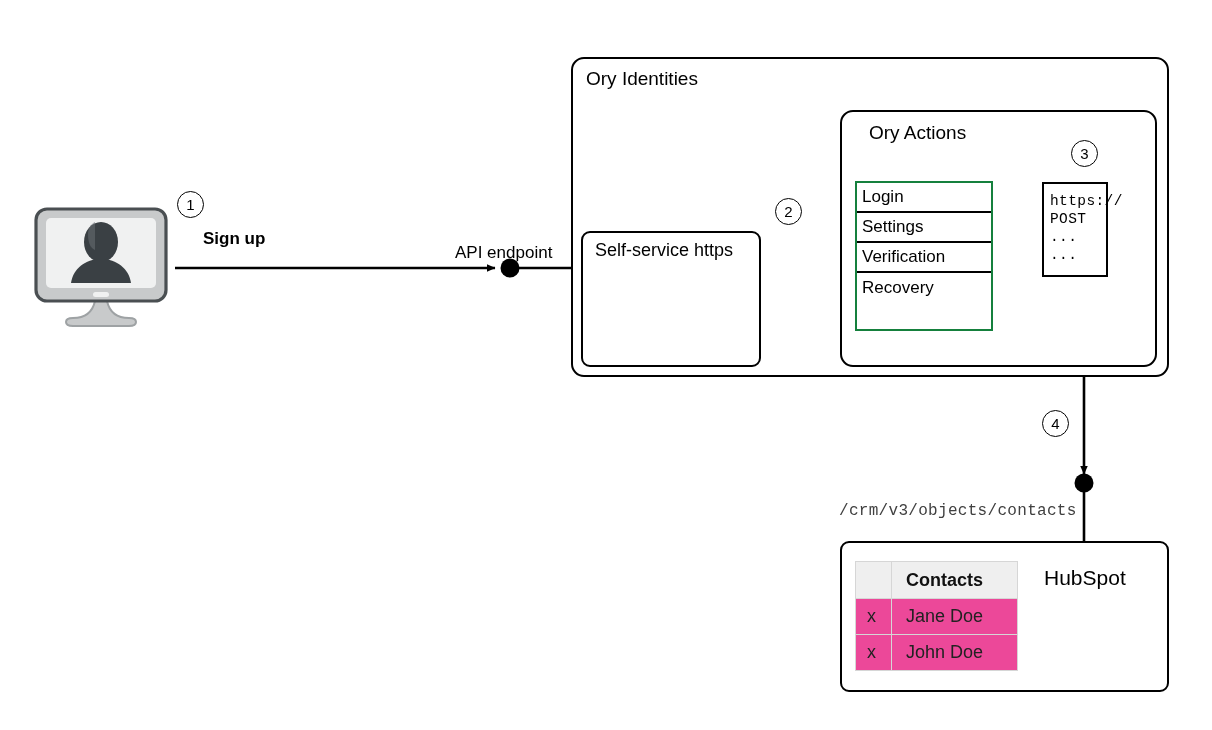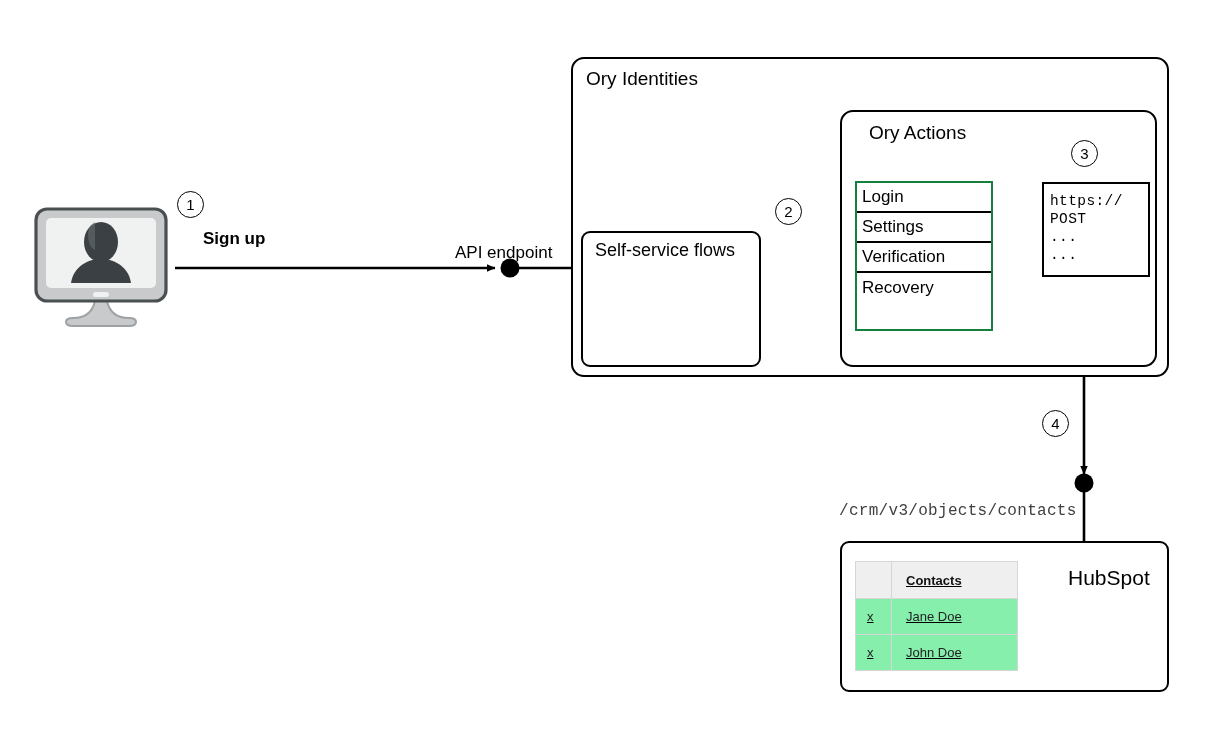--- a/index.html
+++ b/index.html
@@ -107,23 +107,22 @@
     line-height: 18px;
     letter-spacing: 0.4px;
     white-space: pre;
     color: #000000;
   }
 
   
   .hs-table {
     position: absolute;
     border-collapse: collapse;
-    background: #86efac;
-    font-size: 13px;
-    text-decoration: underline;
+    background: #ec4899;
+    font-size: 18px;
   }
   .hs-table td, .hs-table th {
     border: 1px solid #d6d6d6;
     box-sizing: border-box;
     text-align: left;
     font-weight: normal;
     color: #222222;
   }
   .hs-head td, .hs-head th {
     background: #efefef;
@@ -194,49 +193,49 @@
   <div class="badge" style="left:177px; top:191px;">1</div>
 
   <div class="label" style="left:203px; top:229px;font-weight:bold;">Sign up</div>
 
   <div class="label" style="left:455px; top:243px;">API endpoint</div>
 
   <div class="box box-round-lg" style="left:571px; top:57px; width:598px; height:320px;"></div>
   <div class="box-title" style="left:586px; top:68px;">Ory Identities</div>
 
   <div class="box box-round-sm" style="left:581px; top:231px; width:180px; height:136px;"></div>
-  <div class="box-title" style="left:595px; top:239px; font-size:18px;">Self-service flows</div>
+  <div class="box-title" style="left:595px; top:239px; font-size:18px;">Self-service https</div>
 
   <div class="badge" style="left:775px; top:198px;">2</div>
 
   <div class="box box-round-lg" style="left:840px; top:110px; width:317px; height:257px;"></div>
   <div class="box-title" style="left:869px; top:122px;text-align:center;">Ory Actions</div>
 
   <div class="badge" style="left:1071px; top:140px;">3</div>
 
   <div class="flow-list" style="left:855px; top:181px; width:138px; height:150px;">
     <div class="flow-row">Login</div>
     <div class="flow-row">Settings</div>
     <div class="flow-row">Verification</div>
     <div class="flow-row">Recovery</div>
   </div>
 
-  <div class="code-box" style="left:1042px; top:182px; width:108px; height:95px;">
+  <div class="code-box" style="left:1042px; top:182px; width:66px; height:95px;">
     <div class="code-line">https://</div>
     <div class="code-line">POST</div>
     <div class="code-line">...</div>
     <div class="code-line">...</div>
   </div>
 
   <div class="badge" style="left:1042px; top:410px;">4</div>
 
   <div class="label-mono" style="left:839px; top:501px;">/crm/v3/objects/contacts</div>
 
   <div class="box box-round-sm" style="left:840px; top:541px; width:329px; height:151px;"></div>
-  <div class="hs-label" style="left:1068px; top:566px;">HubSpot</div>
+  <div class="hs-label" style="left:1044px; top:566px;">HubSpot</div>
 
   <table class="hs-table" style="left:855px; top:561px;">
     <thead>
       <tr class="hs-head">
         <th class="hs-col-x"></th>
         <th class="hs-col-name">Contacts</th>
       </tr>
     </thead>
     <tbody>
       <tr>

